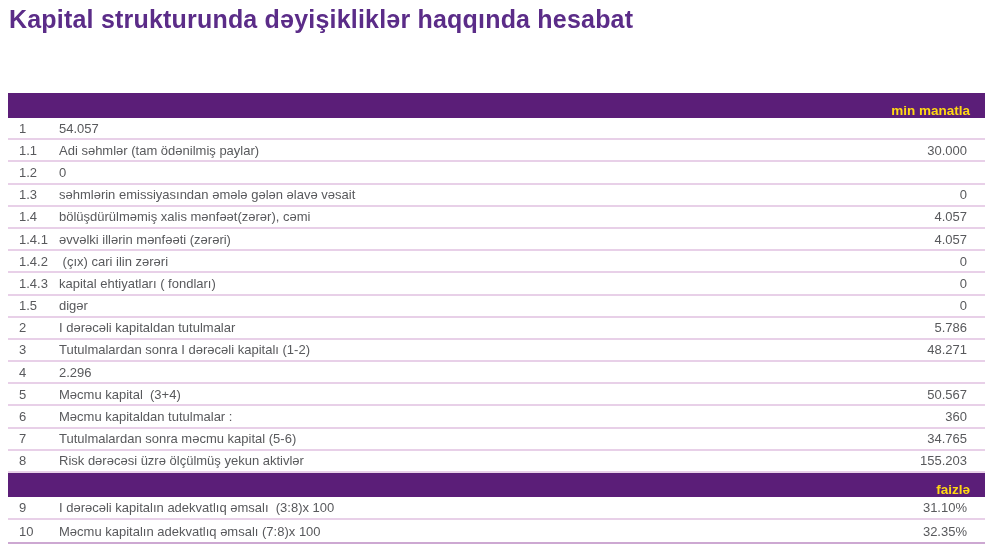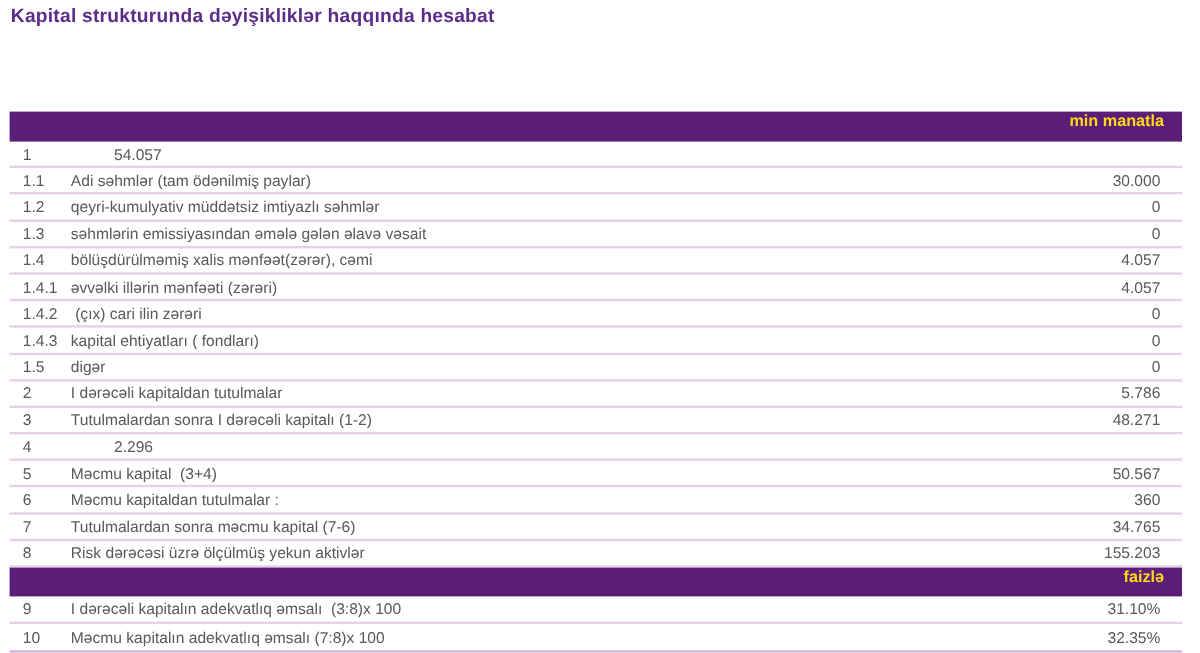--- a/index.html
+++ b/index.html
@@ -8,37 +8,37 @@
     width: 1000px;
     height: 544px;
     background: #ffffff;
     font-family: "Liberation Sans", sans-serif;
     overflow: hidden;
   }
   .title {
     position: absolute;
     left: 9px;
     top: 5px;
-    font-size: 16px;
+    font-size: 25px;
     font-weight: 700;
     letter-spacing: 0.2px;
     color: #5b2c88;
   }
   .tbl {
     position: absolute;
     left: 8px;
     top: 93px;
     width: 977px;
   }
   .unit-bar {
     height: 25px;
     background: #5b1e78;
     display: flex;
     justify-content: flex-end;
-    align-items: flex-start;
+    align-items: flex-end;
     padding-right: 15px;
     box-sizing: border-box;
     color: #ffd913;
     font-weight: 700;
     font-size: 13.5px;
   }
   .unit-bar.percent { height: 24px; padding-left: 28px; }
   .row {
     display: flex;
     align-items: center;
@@ -58,21 +58,20 @@
   }
   .row .label {
     flex: 1;
     white-space: pre;
     overflow: hidden;
   }
   .row .val {
     flex: none;
     padding-right: 18px;
     text-align: right;
-    margin-left: 36px;
   }
 </style>
 </head>
 <body>
 
 <div class="page">
 
   <div class="title">Kapital strukturunda dəyişikliklər haqqında hesabat</div>
 
   <div class="tbl">
@@ -88,21 +87,20 @@
   </div>
 
   <div class="row">
     <span class="no">1.1</span>
     <span class="label">Adi səhmlər (tam ödənilmiş paylar)</span>
     <span class="val">30.000</span>
   </div>
 
   <div class="row">
     <span class="no">1.2</span>
-    <span class="label">qeyri-kumulyativ müddətsiz imtiyazlı səhmlər</span>
     <span class="val">0</span>
   </div>
 
   <div class="row">
     <span class="no">1.3</span>
     <span class="label">səhmlərin emissiyasından əmələ gələn əlavə vəsait</span>
     <span class="val">0</span>
   </div>
 
   <div class="row">
@@ -159,21 +157,21 @@
   </div>
 
   <div class="row">
     <span class="no">6</span>
     <span class="label">Məcmu kapitaldan tutulmalar :</span>
     <span class="val">360</span>
   </div>
 
   <div class="row">
     <span class="no">7</span>
-    <span class="label">Tutulmalardan sonra məcmu kapital (7-6)</span>
+    <span class="label">Tutulmalardan sonra məcmu kapital (5-6)</span>
     <span class="val">34.765</span>
   </div>
 
   <div class="row">
     <span class="no">8</span>
     <span class="label">Risk dərəcəsi üzrə ölçülmüş yekun aktivlər</span>
     <span class="val">155.203</span>
   </div>
 </div>
 

